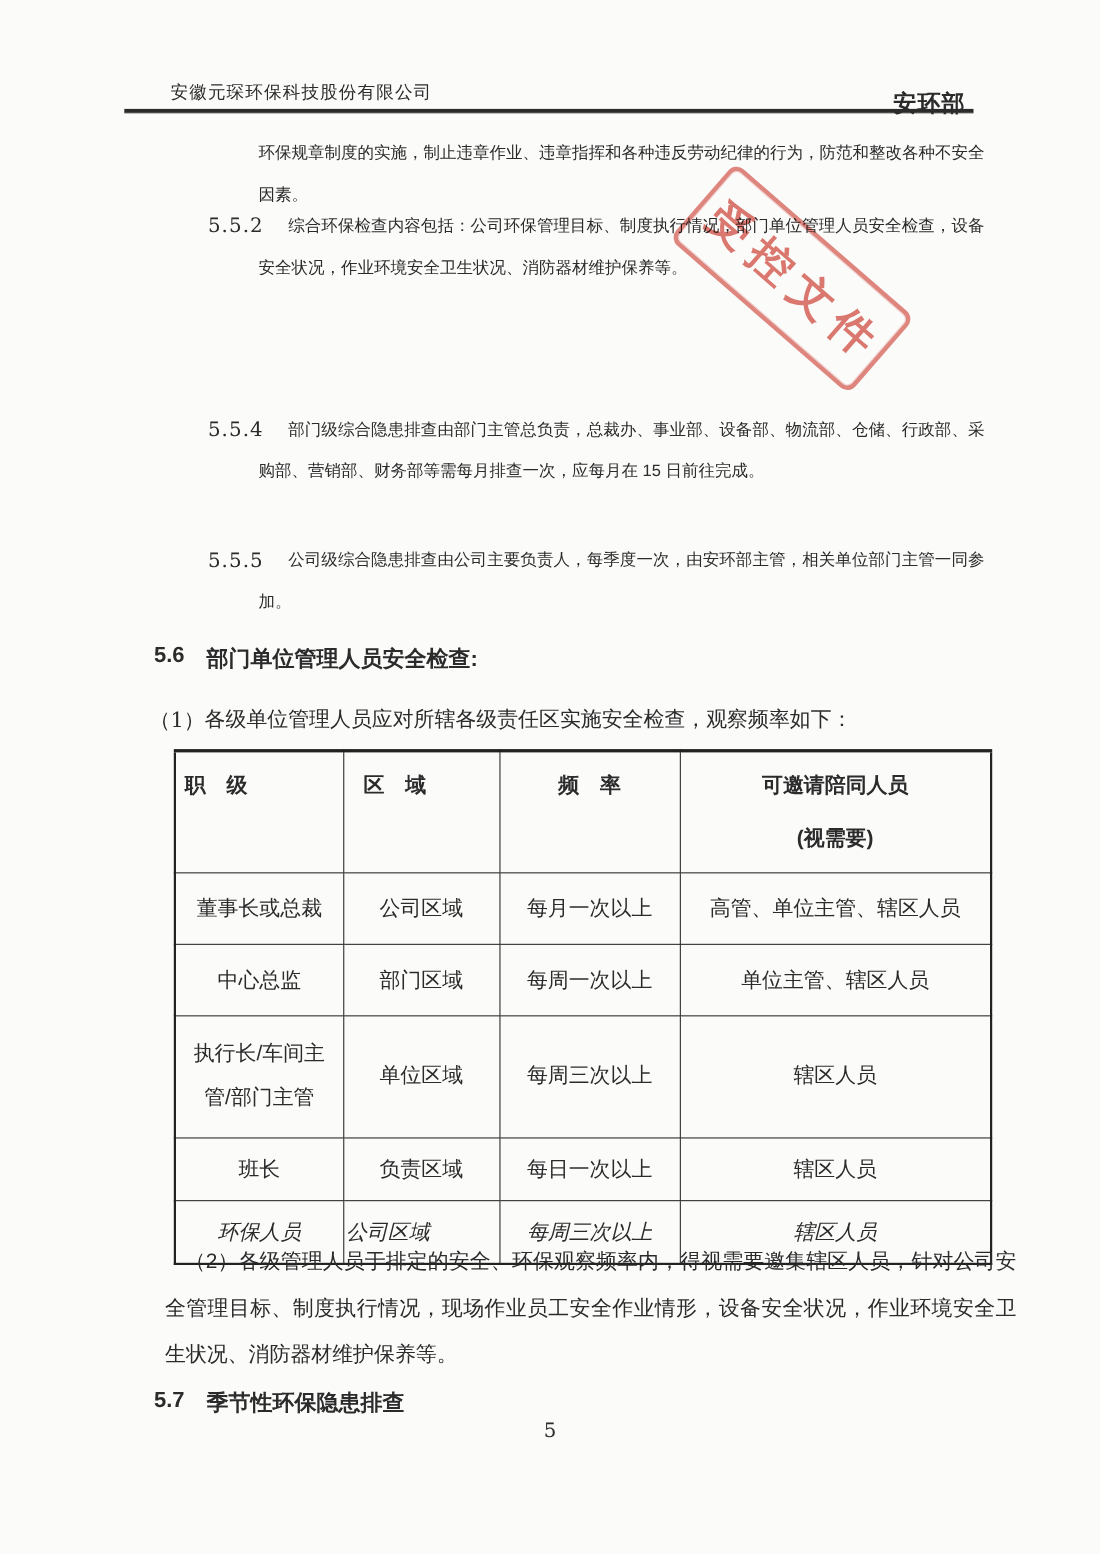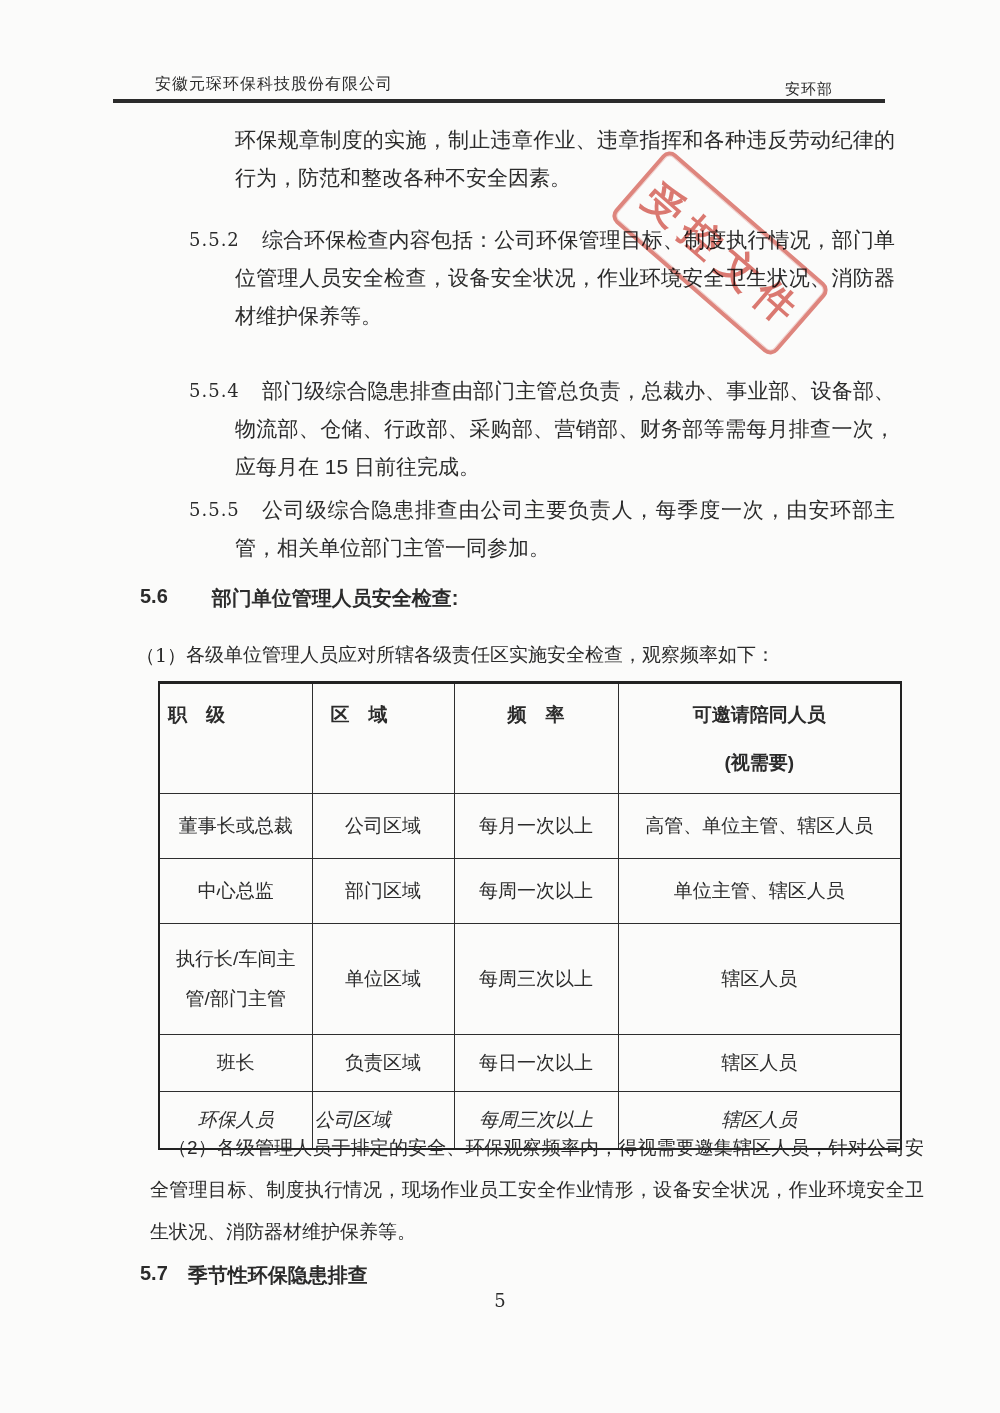--- a/index.html
+++ b/index.html
@@ -5,37 +5,37 @@
   * { margin:0; padding:0; box-sizing:border-box; }
   html,body { background:#ffffff; }
   .page {
     position:relative; width:1000px; height:1413px;
     background:#fbfbfa; overflow:hidden;
     font-family:"Liberation Sans", sans-serif;
     color:#2b2b2b;
   }
   
   .hdr-company { position:absolute; left:155px; top:74px; font-size:16px; letter-spacing:1px;text-align:right; }
-  .hdr-dept    { position:absolute; left:785px; top:80px; font-size:15px; letter-spacing:1px; }
+  .hdr-dept    { position:absolute; left:812px; top:80px; font-size:21px; letter-spacing:1px;font-weight:bold; }
   .hdr-rule    { position:absolute; left:113px; top:99px; width:772px; height:3px;
                  border-top:3px solid #2b2b2b; border-bottom:1px solid #2b2b2b; }
   
-  .para, .item-text { font-size:21px; line-height:38px; text-align:justify; }
+  .para, .item-text { font-size:15px; line-height:38px; text-align:justify; }
   .para-cont { position:absolute; left:235px; top:121px; width:660px; }
   .item { position:absolute; left:235px; width:660px; }
   .item .num { position:absolute; left:-46px; top:0; font-family:"DejaVu Serif", serif;
                font-size:18px; line-height:38px; letter-spacing:1px; }
   .item .item-text { text-indent:27px; }
-  .item-552 { top:221px; }
+  .item-552 { top:187px; }
   .item-553 { top:327px; }
   .item-554 { top:372px; }
   .item-555 { top:491px; }
   .sec-head { position:absolute; left:140px; font-size:20px; font-weight:bold; display:flex; }
   .sec-head .num { font-family:"Liberation Sans", sans-serif; margin-right:20px; }
-  .sec-56 { top:585px;gap:24px; }
+  .sec-56 { top:585px; }
   .sec-57 { top:1262px; }
   .item-one { position:absolute; left:136px; top:636px; width:760px; display:flex;
               font-size:19px; line-height:38px; }
   .item-one .num { width:50px; flex:0 0 50px; font-family:"DejaVu Serif", serif; }
   
   table.freq { position:absolute; left:158px; top:681px; width:742px;
                border-collapse:collapse; table-layout:fixed;
                border:2px solid #222; border-top:3px solid #222; }
   table.freq col.c1 { width:153px; } table.freq col.c2 { width:142px; }
   table.freq col.c3 { width:164px; } table.freq col.c4 { width:283px; }

